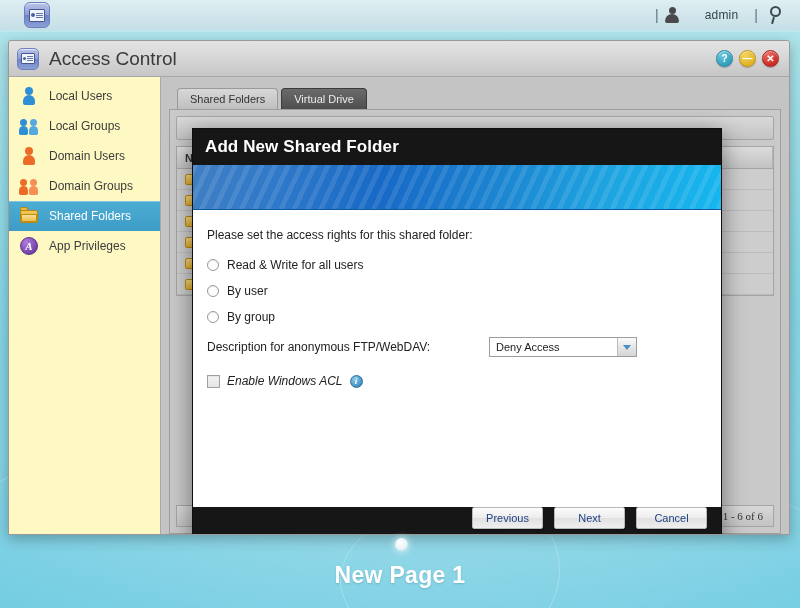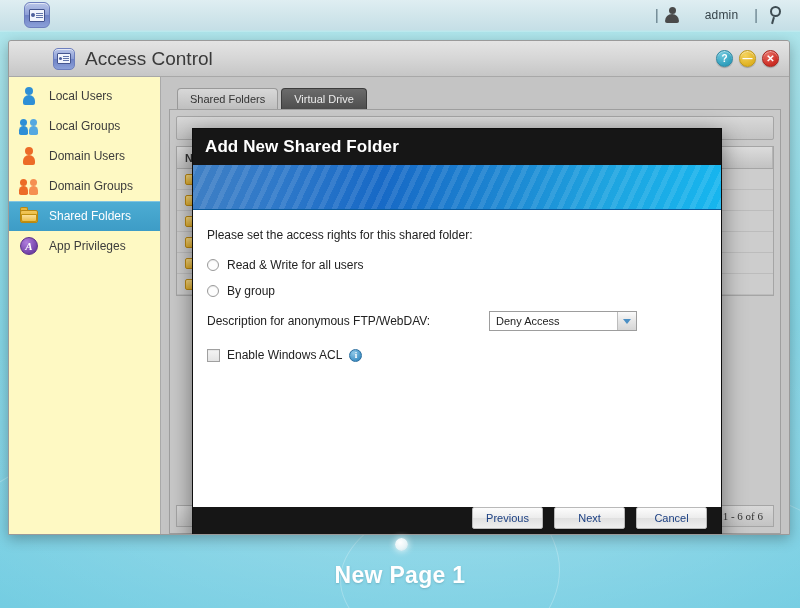--- a/index.html
+++ b/index.html
@@ -110,21 +110,21 @@
     border: 1px solid #9a9a9a;
     border-radius: 3px 3px 0 0;
     box-shadow: 0 4px 14px rgba(0,0,0,0.28);
     overflow: hidden;
   }
   #win-titlebar {
     position: relative;
     height: 36px;
     background: linear-gradient(180deg, #e4e4e4 0%, #d6d6d6 50%, #c6c6c6 100%);
     border-bottom: 1px solid #a8a8a8;
-    display: flex; align-items: center; padding-left: 36px;
+    display: flex; align-items: center;
   }
   .win-icon {
     width: 22px; height: 22px; margin-left: 8px;
     border-radius: 5px;
     background: linear-gradient(180deg, #b9c5e8 0%, #8c9ed6 48%, #6f83c6 52%, #8ba0d8 100%);
     border: 1px solid #6d7fbe;
     box-shadow: inset 0 1px 0 rgba(255,255,255,0.6);
     display: flex; align-items: center; justify-content: center;
   }
   .win-icon .card {
@@ -365,21 +365,21 @@
     border-left: 1px solid #bdbdbd;
     display: flex; align-items: center; justify-content: center;
   }
   .select .chev {
     width: 0; height: 0;
     border-left: 4px solid transparent;
     border-right: 4px solid transparent;
     border-top: 5px solid #4b8fc4;
   }
 
-  .check-row { display: flex; align-items: center; height: 22px; margin-top: 10px; cursor: pointer; }
+  .check-row { display: flex; align-items: center; height: 22px; margin-top: 10px; cursor: pointer; font-style: italic; }
   .checkbox {
     width: 13px; height: 13px; flex: 0 0 13px;
     border: 1px solid #a0a0a0;
     background: linear-gradient(180deg, #f4f4f4, #e4e4e4);
     margin-right: 7px;
     box-shadow: inset 0 1px 1px rgba(0,0,0,0.06);
   }
   .check-label { font-size: 12px; color: #222; }
   .info-icon {
     width: 13px; height: 13px; border-radius: 50%;
@@ -626,20 +626,24 @@
       <div id="modal-content">
 
         <div class="intro">Please set the access rights for this shared folder:</div>
 
         <div class="radio-row">
           <span class="radio"></span>
           <span class="radio-label">Read &amp; Write for all users</span>
         </div>
 
 
+        <div class="radio-row">
+          <span class="radio"></span>
+          <span class="radio-label">By user</span>
+        </div>
 
         <div class="radio-row">
           <span class="radio"></span>
           <span class="radio-label">By group</span>
         </div>
 
         <div class="field-row">
           <span class="field-label">Description for anonymous FTP/WebDAV:</span>
           <span class="select">
             <span>Deny Access</span>

